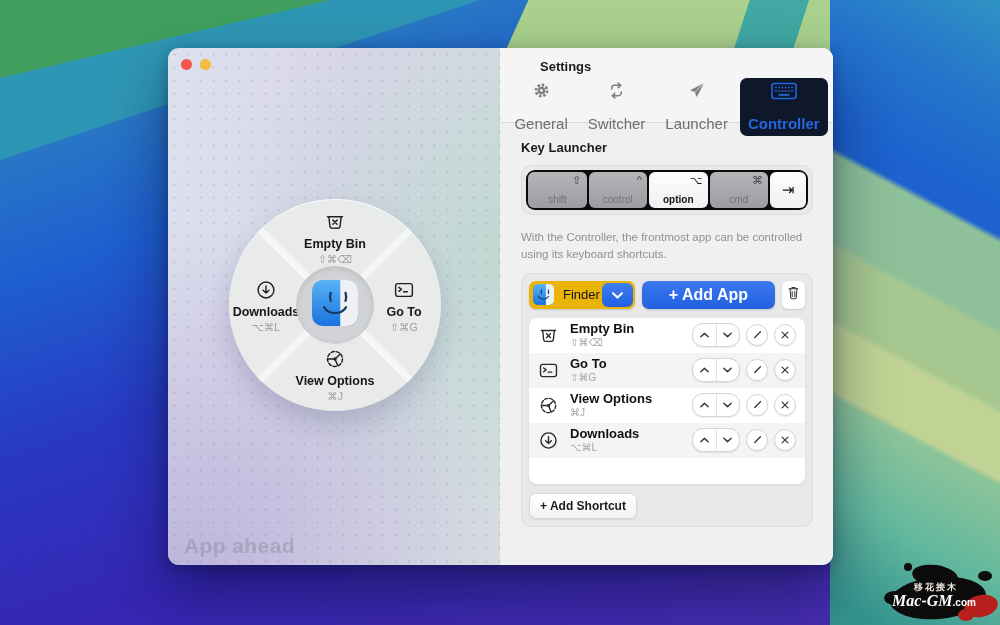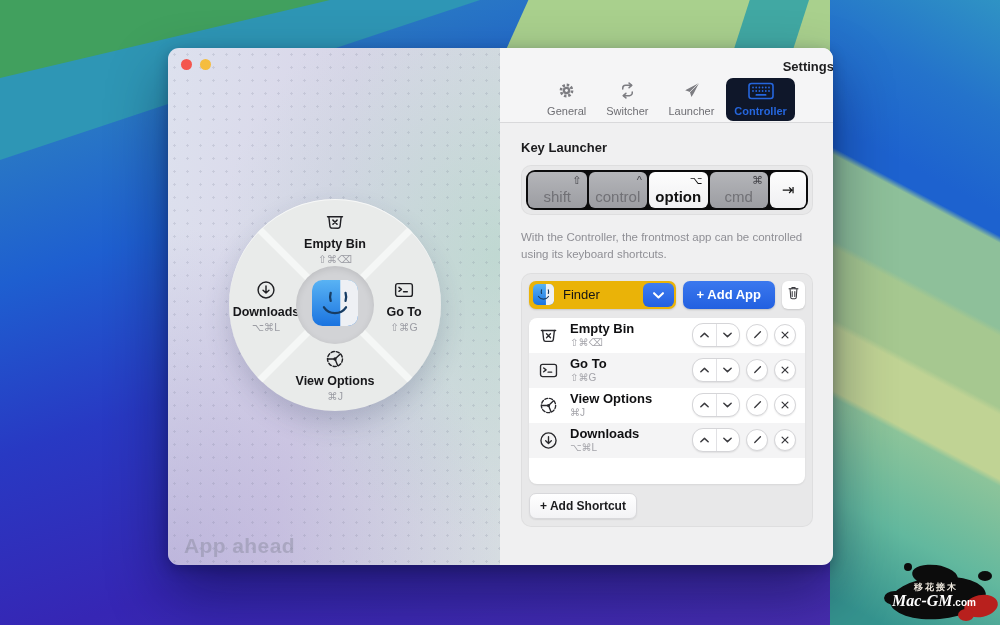--- a/index.html
+++ b/index.html
@@ -44,52 +44,52 @@
   .rq-top{left:0;right:0;top:12px;}
   .rq-bottom{left:0;right:0;bottom:9px;}
   .rq-left{left:0;top:80px;width:74px;}
   .rq-right{right:0;top:80px;width:74px;}
   .rq .ric{height:24px;color:#202024;}
   .rq-label{font-size:12.5px;font-weight:700;color:#17171a;margin-top:2px;line-height:14px;}
   .rq-short{font-size:10.5px;color:#9b9ca3;margin-top:2px;}
   
   .pane-right{flex:1;background:#f0f0f1;position:relative;}
   .s-header{height:75px;background:#f5f5f6;border-bottom:1px solid #d9d9db;box-sizing:border-box;}
-  .s-title{text-align:right;padding-top:11px;font-size:13px;font-weight:700;color:#1c1c1e;}
+  .s-title{text-align:left;padding-top:11px;font-size:13px;font-weight:700;color:#1c1c1e;padding-left:40px;}
   .tabs{display:flex;justify-content:center;gap:4px;margin-top:4px;}
   .tab{display:flex;flex-direction:column;align-items:center;padding:3px 8px 4px;border-radius:7px;}
   .tab .ticon{height:19px;display:flex;align-items:center;color:#7d7d82;}
-  .tab .tlabel{font-size:11px;color:#6e6e73;margin-top:5px;text-align:right;}
+  .tab .tlabel{font-size:15px;color:#6e6e73;margin-top:15px;text-align:right;}
   .tab.active{background:#0f172a;}
   .tab.active .tlabel{color:#2566dd;font-weight:600;}
   .content{padding:17px 21px 0;}
   .sec-title{font-size:13px;font-weight:700;color:#1c1c1e;}
   .keybar{margin-top:10px;background:#e8e8e9;border-radius:10px;padding:5px;height:50px;box-sizing:border-box;
     box-shadow:inset 0 0 0 1px rgba(0,0,0,.04);}
   .keybar-inner{background:#0b0b0c;border-radius:9px;height:40px;display:flex;padding:2px;gap:2px;box-sizing:border-box;}
   .key{flex:1;border-radius:6px;position:relative;}
   .key.gray{background:linear-gradient(#b4b5b9,#9c9da2);}
   .key.white{background:linear-gradient(#fdfdfd,#f0f0f2);}
   .key .sym{position:absolute;top:2px;right:5px;font-size:11px;color:#46464b;}
   .key.white .sym{color:#111;}
-  .key .kname{position:absolute;bottom:3px;left:0;right:0;text-align:center;font-size:15px;color:#717176;}
+  .key .kname{position:absolute;bottom:3px;left:0;right:0;text-align:center;font-size:10px;color:#717176;}
   .key.white .kname{color:#111;font-weight:600;}
   .key.tabkey{flex:0 0 36px;display:flex;align-items:center;justify-content:center;font-size:15px;color:#111;}
   .kb-desc{margin-top:14px;font-size:11.5px;line-height:1.5;color:#8f8f95;width:292px;}
   .apps-title{margin-top:18px;}
   .apps-panel{margin-top:9px;background:#e8e8e9;border-radius:10px;padding:8px;
     box-shadow:inset 0 0 0 1px rgba(0,0,0,.04);}
   .selector-row{display:flex;align-items:center;gap:7px;}
   .app-dropdown{flex:1;height:28px;background:#eab308;border-radius:7px;display:flex;align-items:center;
     padding:0 2px 0 4px;box-shadow:0 1px 2px rgba(0,0,0,.14);}
   .app-dropdown .ddname{font-size:13px;color:#141416;margin-left:9px;}
   .dd-btn{margin-left:auto;width:31px;height:24px;border-radius:6px;
     background:linear-gradient(#3f7df0,#2360e1);display:flex;align-items:center;justify-content:center;}
-  .add-app-btn{height:28px;padding:0 14px;border-radius:7px;background:linear-gradient(#3b78ee,#2260e0);
-    color:#fff;font-size:13px;font-weight:600;display:flex;align-items:center;box-shadow:0 1px 2px rgba(0,0,0,.18);}
+  .add-app-btn{height:28px;padding:0 27px;border-radius:7px;background:linear-gradient(#3b78ee,#2260e0);
+    color:#fff;font-size:16px;font-weight:600;display:flex;align-items:center;box-shadow:0 1px 2px rgba(0,0,0,.18);}
   .trash-btn{width:23px;height:28px;background:#fff;border-radius:6px;display:flex;align-items:center;
     justify-content:center;box-shadow:0 1px 2px rgba(0,0,0,.14);}
   .shortcut-list{margin-top:9px;background:#fff;border-radius:8px;overflow:hidden;padding-bottom:26px;
     box-shadow:0 1px 2px rgba(0,0,0,.08);}
   .srow{display:flex;align-items:center;height:35px;padding:0 9px;}
   .srow.alt{background:#f4f4f5;}
   .srow .sic{width:21px;height:21px;margin-right:11px;color:#2a2a2e;flex:0 0 21px;}
   .srow-title{font-size:13px;font-weight:700;color:#101012;line-height:14px;}
   .srow-short{font-size:10px;color:#a3a3a9;line-height:12px;margin-top:1px;}
   .srow-controls{margin-left:auto;display:flex;align-items:center;gap:6px;}

